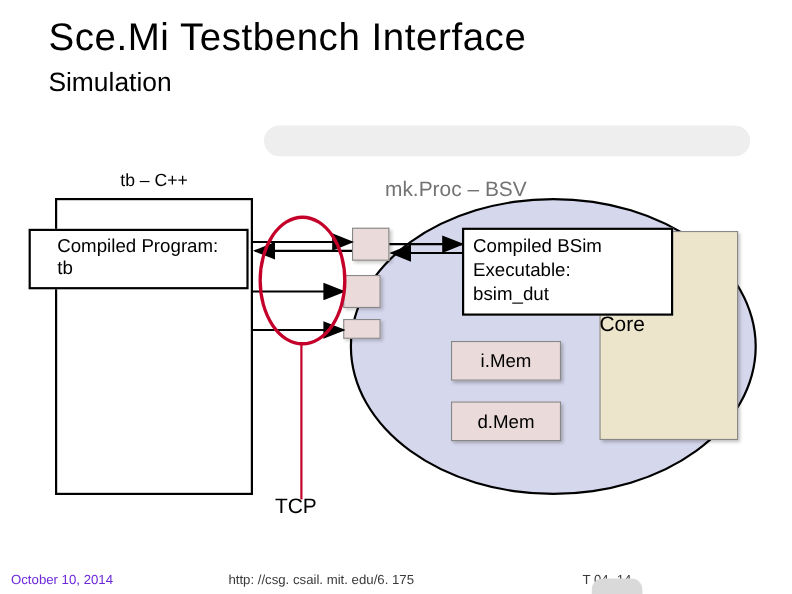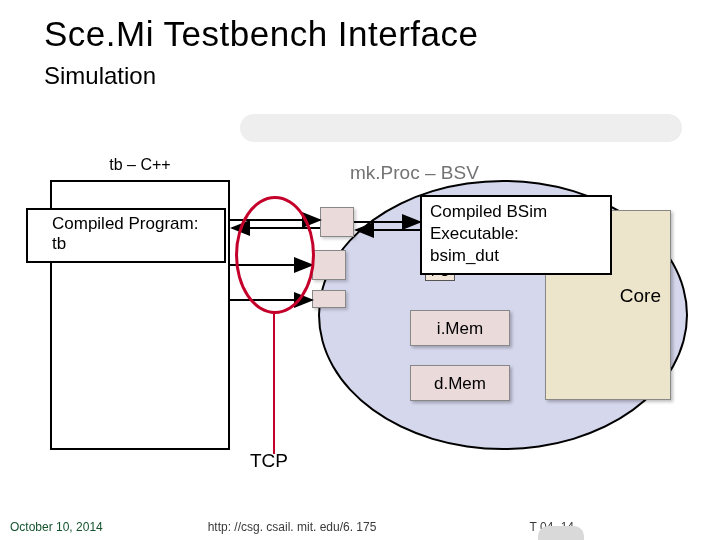--- a/index.html
+++ b/index.html
@@ -32,21 +32,21 @@
     left: 44px;
     top: 62px;
     font-size: 24px;
     color: #000;
   }
   .footer-left {
     position: absolute;
     left: 10px;
     bottom: 6px;
     font-size: 12px;
-    color: #14532d;
+    color: #6d28d9;
   }
   .footer-center {
     position: absolute;
     left: 50%;
     transform: translateX(-50%);
     bottom: 6px;
     font-size: 12px;
     color: #3a3a3a;
   }
   .footer-right {
@@ -122,21 +122,21 @@
     height: 190px;
     background: #ece4cb;
     border: 1px solid #888;
     box-shadow: 2px 2px 3px rgba(0,0,0,0.25);
   }
   .core-label {
     position: absolute;
     left: 525px;
     top: 135px;
     width: 126px;
-    text-align: right;
+    text-align: left;
     padding-right: 10px;
     font-size: 19px;
     color: #000;
   }
 
   .rf-box {
     position: absolute;
     left: 400px;
     top: 60px;
     width: 130px;
@@ -236,21 +236,21 @@
     width: 200px;
     background: #fff;
     border: 2px solid #000;
     padding: 4px 8px 6px 24px;
     font-size: 17px;
     line-height: 1.2;
   }
   .compiled-bsim {
     position: absolute;
     left: 400px;
-    top: 45px;
+    top: 57px;
     width: 192px;
     background: #fff;
     border: 2px solid #000;
     padding: 4px 8px 6px 8px;
     font-size: 17px;
     line-height: 1.3;
   }
   
   .bgbar {
     position: absolute;

